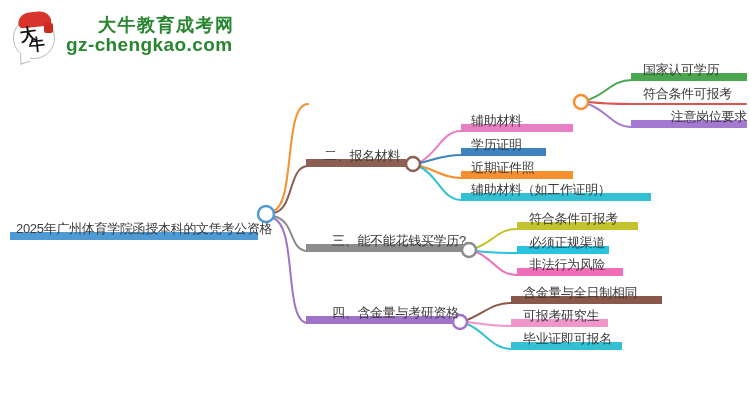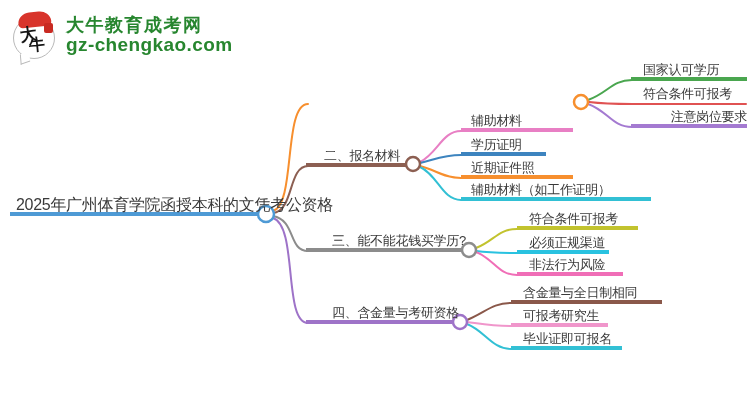--- a/index.html
+++ b/index.html
@@ -4,25 +4,25 @@
 <style>
   html,body{margin:0;padding:0;background:#ffffff;}
   .stage{
     position:relative;width:750px;height:410px;background:#ffffff;overflow:hidden;
     font-family:"Liberation Sans","DejaVu Sans",sans-serif;
   }
   svg.edges{position:absolute;left:0;top:0;z-index:1;}
   
   .node{
     position:absolute;z-index:2;box-sizing:border-box;
-    height:21px;line-height:19px;border-bottom:4px solid #15803d;
+    height:21px;line-height:19px;border-bottom:8px solid #15803d;
     white-space:nowrap;color:#3a3a3a;font-size:13px;letter-spacing:-0.3px;
     cursor:default;
   }
-  .node.root{font-size:16px;}
+  .node.root{font-size:13px;margin-top:24px;}
   
   .logo{position:absolute;left:13px;top:11px;z-index:3;display:flex;align-items:flex-start;}
   .badge{position:relative;width:44px;height:44px;margin-top:4px;}
   .badge .bubble{
     position:absolute;left:0;top:2px;width:40px;height:40px;background:#fff;
     border:1.5px solid #b9b9b9;border-radius:50%;
   }
   .badge .tail{
     position:absolute;left:7px;top:38px;width:9px;height:9px;background:#fff;
     border-left:1.5px solid #b9b9b9;border-bottom:1.5px solid #b9b9b9;
@@ -34,21 +34,21 @@
   }
   .badge .seal{
     position:absolute;left:31px;top:8px;width:9px;height:10px;background:#c92a22;
     border-radius:2px;
   }
   .badge .ch1{position:absolute;left:7px;top:8px;font-size:17px;font-weight:bold;color:#151515;
     font-family:"DejaVu Serif","Liberation Serif",serif;transform:rotate(-8deg);}
   .badge .ch2{position:absolute;left:16px;top:20px;font-size:16px;font-weight:bold;color:#151515;
     font-family:"DejaVu Serif","Liberation Serif",serif;transform:rotate(-6deg);}
   .logo-text{margin-left:9px;}
-  .logo-title{font-size:18px;font-weight:bold;color:#27862f;letter-spacing:1.5px;line-height:22px;margin-top:3px;}
+  .logo-title{font-size:18px;font-weight:bold;color:#27862f;letter-spacing:1.5px;line-height:22px;margin-top:3px;margin-left:32px;}
   .logo-domain{font-size:19px;font-weight:bold;color:#27862f;letter-spacing:0.4px;line-height:17px;}
 </style>
 </head>
 <body>
 
 <div class="stage">
 
   <svg class="edges" width="750" height="410" viewBox="0 0 750 410">
     <g fill="none" stroke-width="2" stroke-linecap="round">
 

